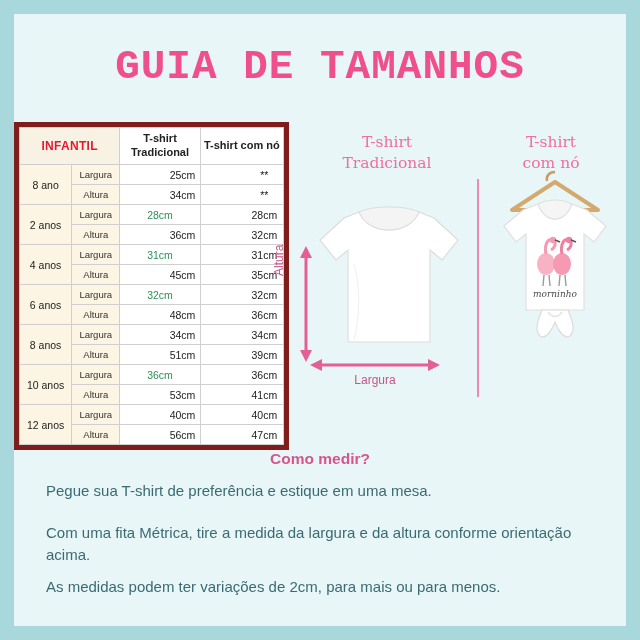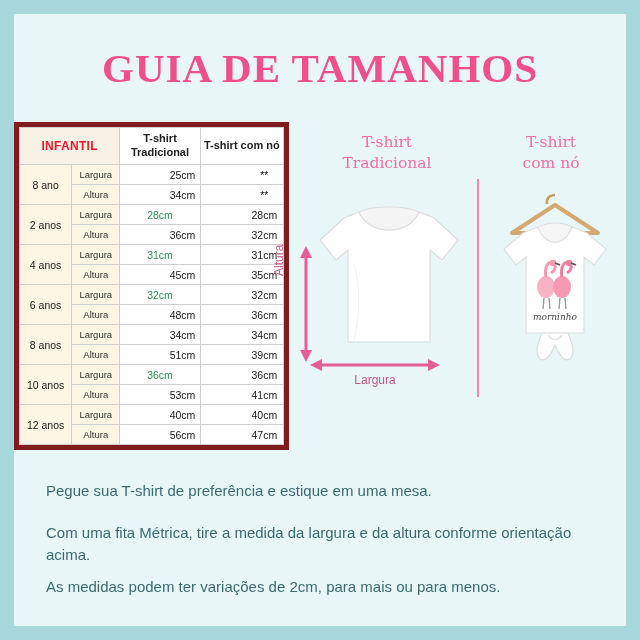--- a/index.html
+++ b/index.html
@@ -25,21 +25,21 @@
   .title {
     position: absolute;
     left: 0;
     top: 30px;
     width: 612px;
     text-align: center;
     font-size: 41px;
     font-weight: bold;
     color: #ef4f8b;
     letter-spacing: 1px;
-    font-family: Liberation Serif, serif;
+    font-family: Liberation Mono, monospace;
   }
 
   
   .table-wrap {
     position: absolute;
     left: 0px;
     top: 108px;
     width: 265px;
     background: #ffffff;
     border: 5px solid #7f1d1d;
@@ -145,21 +145,21 @@
     text-align: center;
     font-size: 12px;
     color: #c9548a;
     font-family: "Liberation Sans", sans-serif;
   }
 
   
   .shirt-knot {
     position: absolute;
     left: 476px;
-    top: 173px;
+    top: 150px;
     width: 130px;
     height: 200px;
   }
   .vline {
     position: absolute;
     left: 463px;
     top: 165px;
     width: 2px;
     height: 218px;
     background: #e98bb4;
@@ -370,17 +370,18 @@
         <text x="65" y="133" font-size="9" fill="#4a4a4a" text-anchor="middle" font-family="DejaVu Serif, serif" font-style="italic">morninho</text>
       </g>
 
       <g>
         <path d="M52 146 C48 156 44 166 50 172 C56 176 62 166 65 158 C68 166 74 176 80 172 C86 166 82 156 78 146 Z" fill="#ffffff" stroke="#dcdcdc" stroke-width="1.2"></path>
         <path d="M58 148 C62 154 68 154 72 148" fill="none" stroke="#e3e3e3" stroke-width="1.4"></path>
       </g>
     </svg>
   </div>
 
+  <div class="como">Como medir?</div>
   <div class="para p1">Pegue sua T-shirt de preferência e estique em uma mesa.</div>
   <div class="para p2">Com uma fita Métrica, tire a medida da largura e da altura conforme orientação acima.</div>
   <div class="para p3">As medidas podem ter variações de 2cm, para mais ou para menos.</div>
 
 </div>
 
 </body></html>

